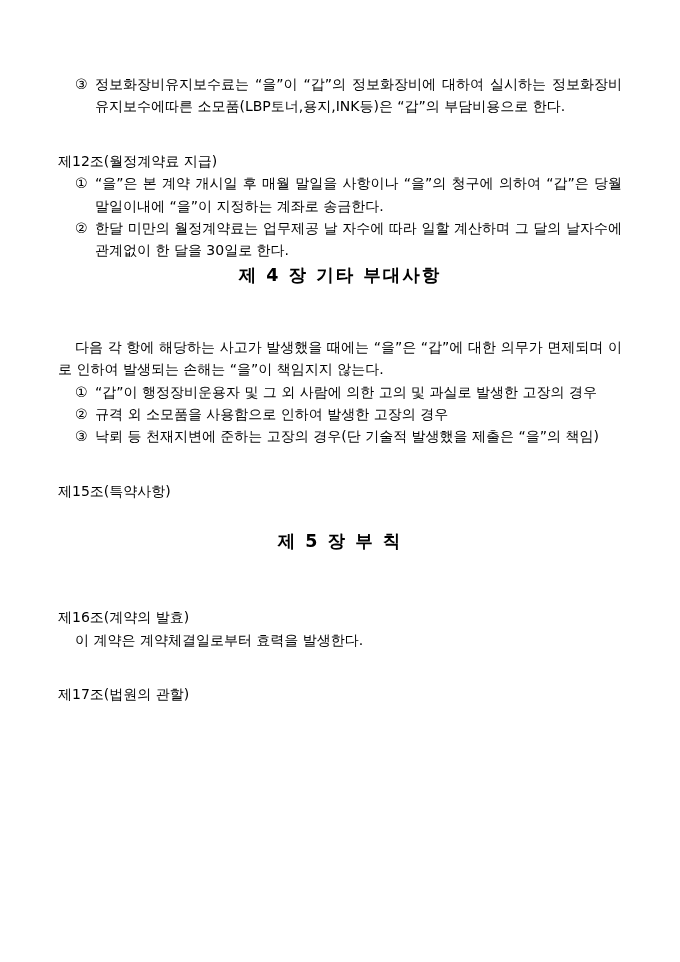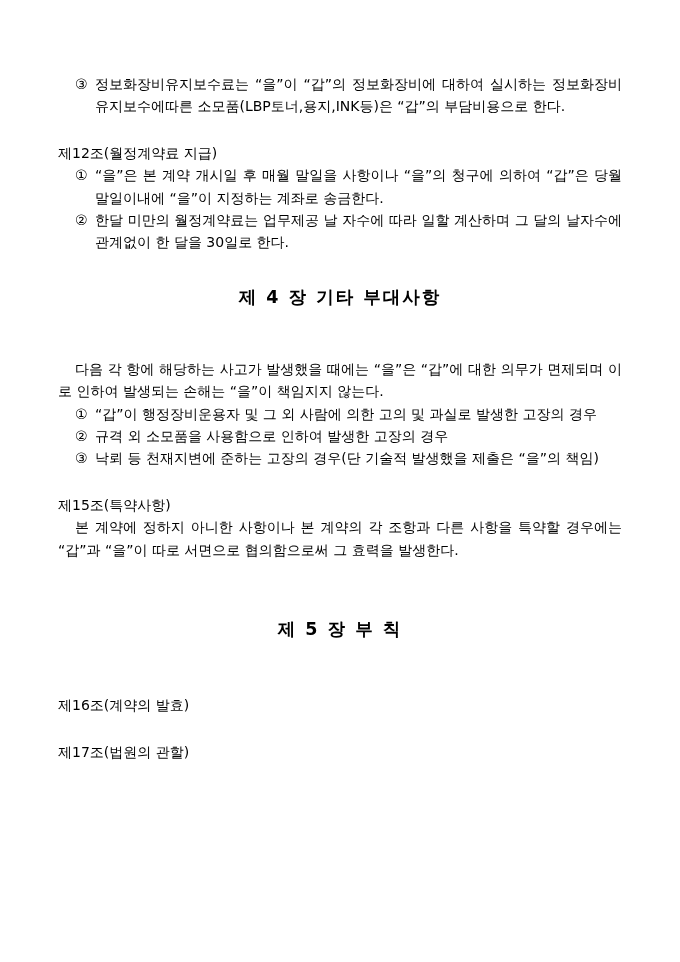--- a/index.html
+++ b/index.html
@@ -10,21 +10,21 @@
     margin: 0 auto;
     background: #ffffff;
     box-sizing: border-box;
     padding: 73px 58px 0 58px;
     font-family: "DejaVu Sans", sans-serif;
     font-size: 14px;
     line-height: 22.4px;
     color: #000000;
     overflow: hidden;
   }
-  .article { margin-top: 24px; }
+  .article { margin-top: 32px; }
   .first-block { margin-top: 0; }
   .article-title {
     text-align: left;
     word-break: break-all;
   }
   .para {
     text-align: justify;
     text-indent: 17px;
     word-break: break-all;
   }
@@ -41,22 +41,22 @@
     text-align: justify;
     word-break: break-all;
   }
   .chapter-heading {
     text-align: center;
     font-weight: 700;
     font-size: 17.5px;
     letter-spacing: 2px;
     line-height: 26px;
   }
-  .chapter-4 { margin-top: 30px; margin-bottom: 48px; }
-  .chapter-5 { margin-top: 55px; margin-bottom: 52px; }
+  .chapter-4 { margin-bottom: 48px; }
+  .chapter-5 { margin-top: 26px; margin-bottom: 52px; }
 </style>
 </head>
 <body>
 
 <div class="page">
 
   <div class="article first-block">
     <div class="list-item">
       <span class="list-marker">③</span>
       <span class="list-text">정보화장비유지보수료는 “을”이 “갑”의 정보화장비에 대하여 실시하는 정보화장비유지보수에따른 소모품(LBP토너,용지,INK등)은 “갑”의 부담비용으로 한다.</span>
@@ -89,26 +89,26 @@
     </div>
     <div class="list-item">
       <span class="list-marker">③</span>
       <span class="list-text">낙뢰 등 천재지변에 준하는 고장의 경우(단 기술적 발생했을 제출은 “을”의 책임)</span>
     </div>
   </div>
 
 
   <div class="article">
     <div class="article-title">제15조(특약사항)</div>
-    <div class="para">본 계약에 정하지 아니한 사항이나 본 계약의 각 조항과 다른 사항을 특약할 경우에는 “갑”과 “을”이 따로 서면으로 협의함으로써 그 효력을 발생한다.</div>
   </div>
 
   <div class="chapter-heading chapter-5">제 5 장 부 칙</div>
 
   <div class="article first-block">
     <div class="article-title">제16조(계약의 발효)</div>
+    <div class="para">이 계약은 계약체결일로부터 효력을 발생한다.</div>
   </div>
 
   <div class="article">
     <div class="article-title">제17조(법원의 관할)</div>
   </div>
 
 </div>
 
 </body></html>

